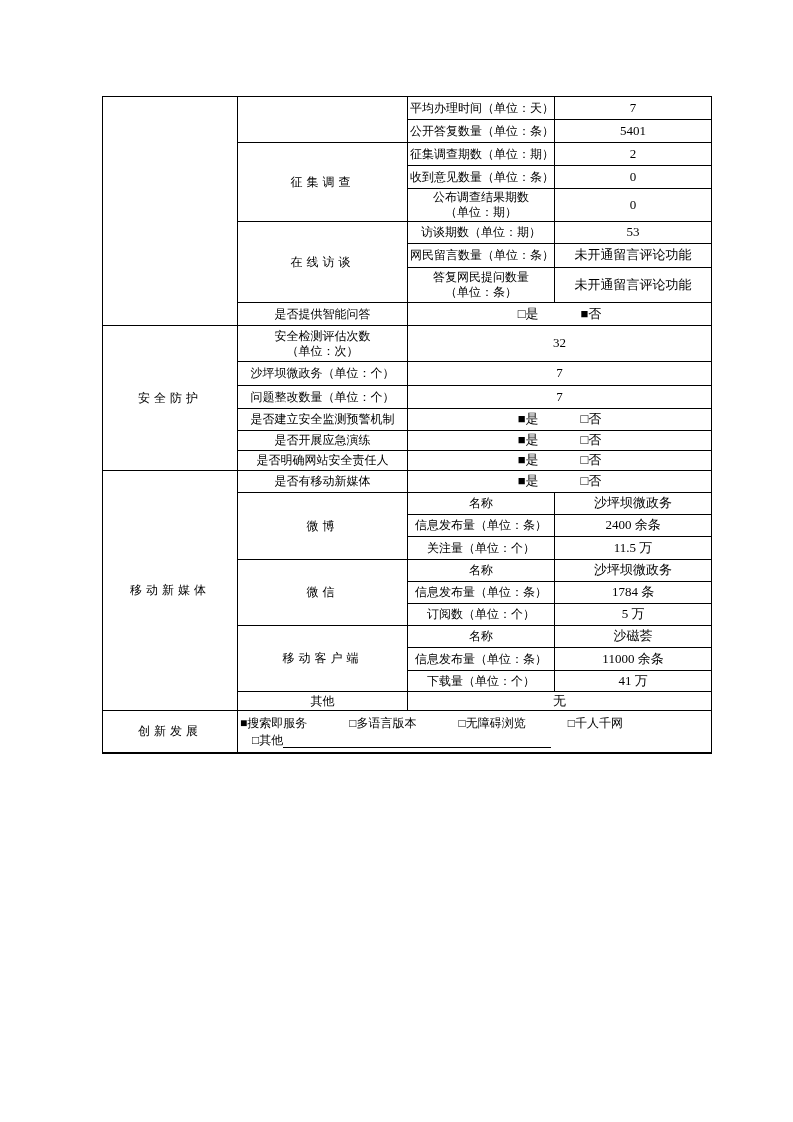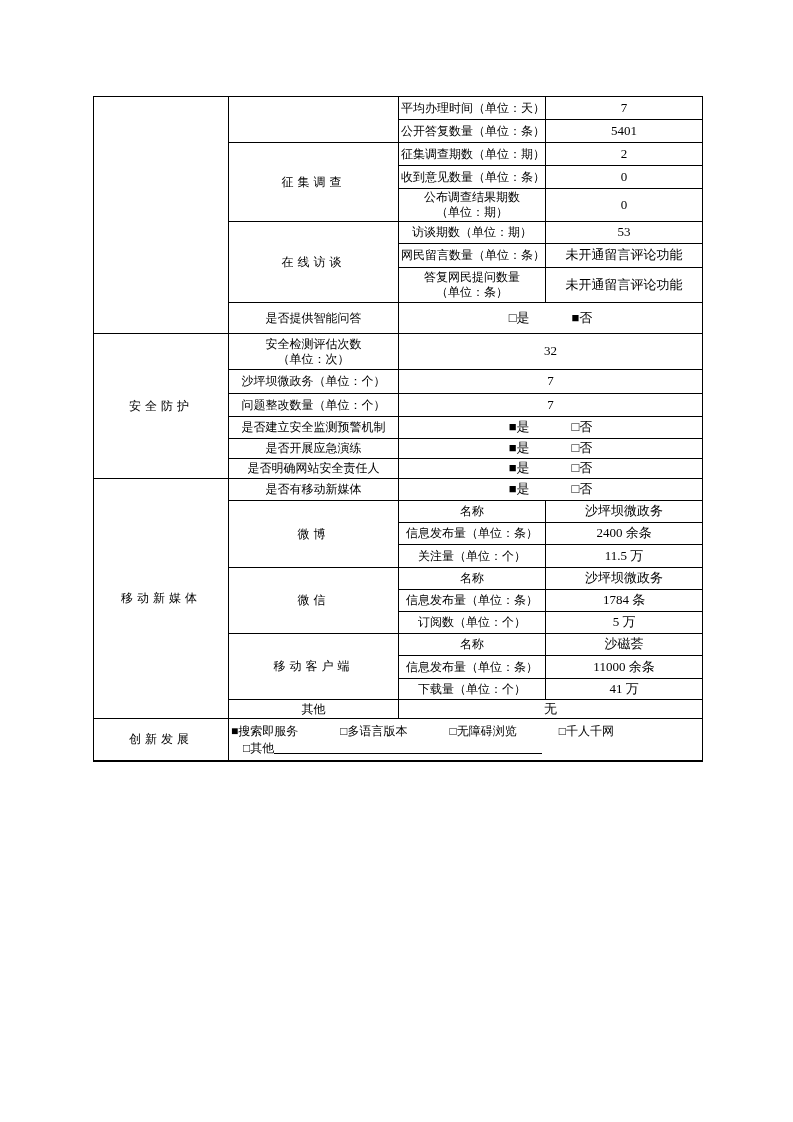--- a/index.html
+++ b/index.html
@@ -9,21 +9,21 @@
     width: 793px;
     height: 1122px;
     background: #ffffff;
     margin: 0 auto;
     font-family: "Liberation Serif", "DejaVu Serif", serif;
     color: #000000;
     overflow: hidden;
   }
   table.report {
     position: absolute;
-    left: 93px;
+    left: 102px;
     top: 96px;
     width: 609px;
     border-collapse: collapse;
     table-layout: fixed;
     font-size: 12px;
     line-height: 1.25;
   }
   table.report td {
     border: 1px solid #000000;
     text-align: center;
@@ -46,21 +46,21 @@
   .innov {
     text-align: left;
     padding: 3px 6px 3px 10px;
   }
   .innov .opt-line {
     display: flex;
     gap: 42px;
     white-space: nowrap;
     margin-bottom: 2px;
   }
-  .innov .other-line { display: flex; align-items: flex-start; padding-left: 12px; }
+  .innov .other-line { display: flex; align-items: flex-end; padding-left: 12px; }
   .innov .blank {
     display: inline-block;
     width: 268px;
     border-bottom: 1px solid #000000;
     height: 13px;
   }
   .footer {
     position: absolute;
     left: 118px;
     top: 748px;
@@ -118,21 +118,21 @@
     <tr style="height:24px">
       <td class="label nw">网民留言数量（单位：条）</td>
       <td class="value">未开通留言评论功能</td>
     </tr>
     <tr style="height:35px">
       <td class="label">答复网民提问数量
 （单位：条）</td>
       <td class="value">未开通留言评论功能</td>
     </tr>
 
-    <tr style="height:31px">
+    <tr style="height:23px">
       <td class="label nw">是否提供智能问答</td>
       <td colspan="2">
         <div class="yn">
           <span>□是</span>
           <span>■否</span>
         </div>
       </td>
     </tr>
 
     <tr style="height:36px">

